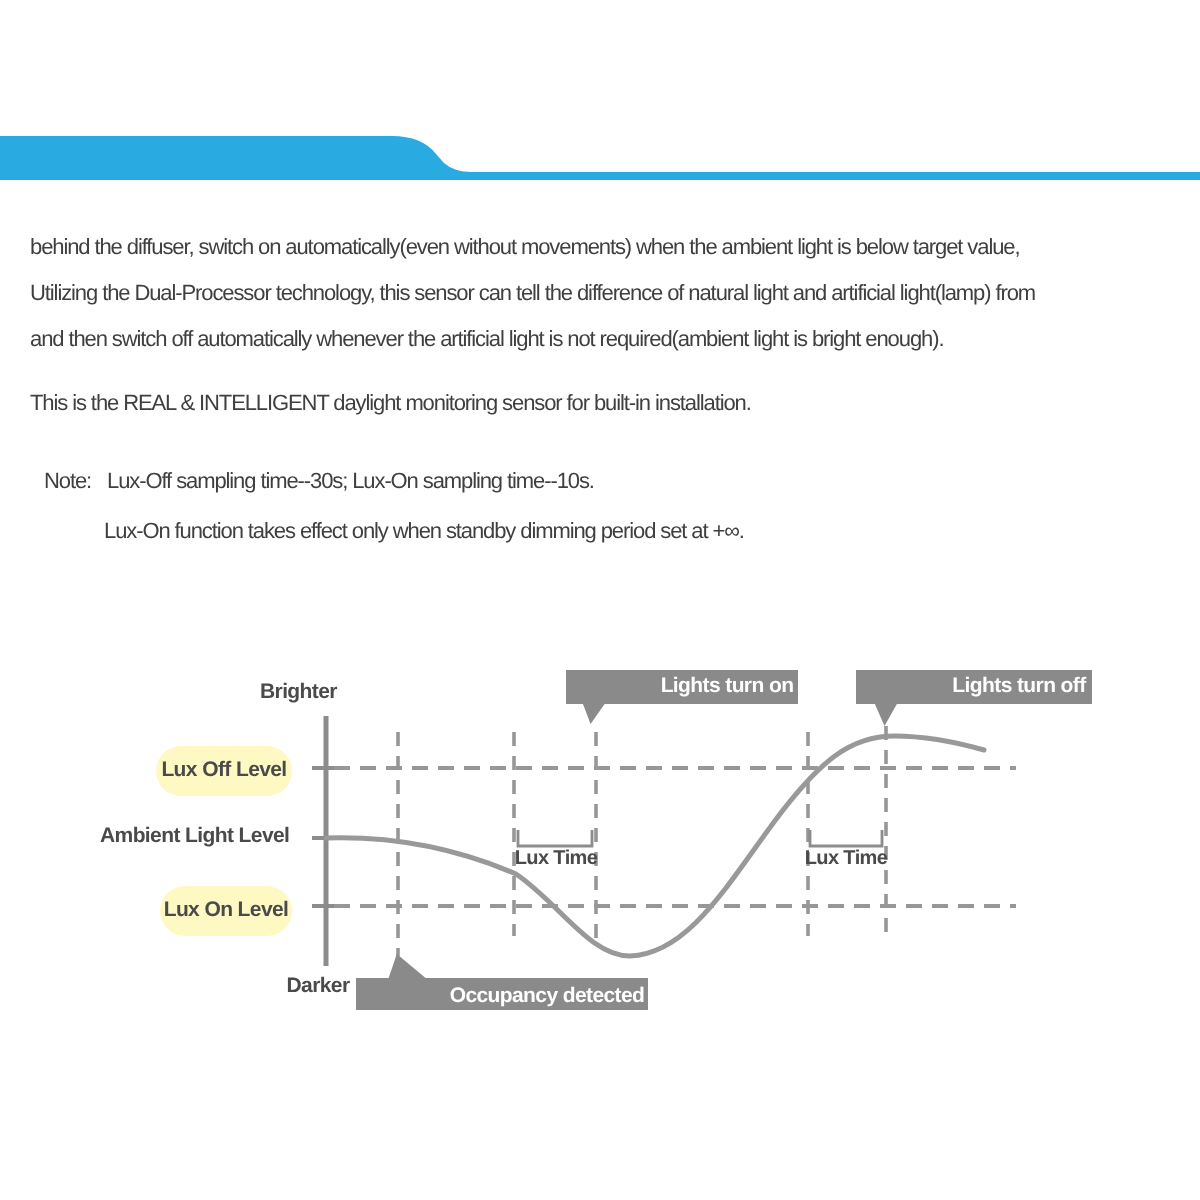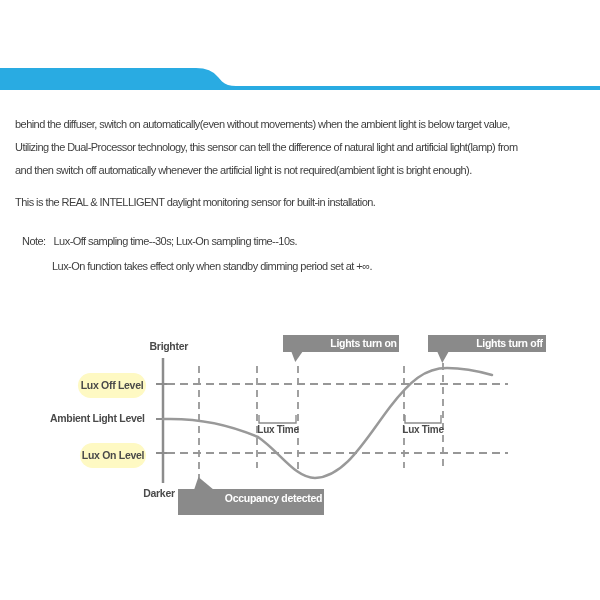--- a/index.html
+++ b/index.html
@@ -18,36 +18,36 @@
   .para .line{white-space:nowrap;line-height:23px;}
   .p1{top:113px;width:578px;}
   .p2{top:180px;white-space:nowrap;line-height:20px;margin-top:12px;}
   .note{top:231px;white-space:nowrap;line-height:20px;left:22px;}
   .note2{top:256px;white-space:nowrap;line-height:20px;left:52px;}
   .note-label{margin-right:8px;}
   
   .diagram{position:absolute;left:0;top:320px;width:600px;height:215px;}
   .diagram svg{position:absolute;left:0;top:0;}
   .dlabel{position:absolute;font-size:10.5px;font-weight:600;letter-spacing:-0.3px;color:#4a4a4a;white-space:nowrap;}
-  .axis-top{left:130px;top:20px;width:58px;text-align:right;}
+  .axis-top{left:130px;top:20px;width:58px;text-align:left;}
   .axis-bottom{left:134px;top:167px;width:50px;text-align:center;}
   .ambient{left:50px;top:92px;width:104px;text-align:left;}
   .pill{
     position:absolute;background:#fef9c3;border-radius:13px;text-align:center;
     font-size:10.5px;font-weight:600;letter-spacing:-0.3px;color:#4a4a4a;
   }
   .pill-luxoff{left:78px;top:53px;width:68px;height:25px;line-height:25px;}
   .pill-luxon{left:80px;top:123px;width:66px;height:25px;line-height:25px;}
   .callout{
     position:absolute;background:#8a8a8a;color:#ffffff;text-align:center;
     font-size:10.5px;font-weight:bold;letter-spacing:-0.3px;padding-left:45px;
   }
   .co-on{left:283px;top:15px;width:71px;height:17px;line-height:17px;}
   .co-off{left:428px;top:15px;width:73px;height:17px;line-height:17px;}
-  .co-occ{left:178px;top:169px;width:101px;height:26px;line-height:18px;}
+  .co-occ{left:178px;top:169px;width:101px;height:16px;line-height:18px;}
   .tail{position:absolute;background:#8a8a8a;}
   .tail-on{left:289px;top:31px;width:14px;height:11px;clip-path:polygon(15% 0,100% 0,45% 100%);}
   .tail-off{left:434px;top:31px;width:15px;height:12px;clip-path:polygon(20% 0,100% 0,55% 100%);}
   .tail-occ{left:194px;top:157px;width:20px;height:13px;clip-path:polygon(22% 0,100% 100%,0 100%);}
   .luxtime{position:absolute;font-size:10px;font-weight:600;letter-spacing:-0.3px;color:#4a4a4a;text-align:center;width:52px;top:104px;}
   .lt1{left:252px;}
   .lt2{left:397px;}
 </style>
 </head>
 <body>

